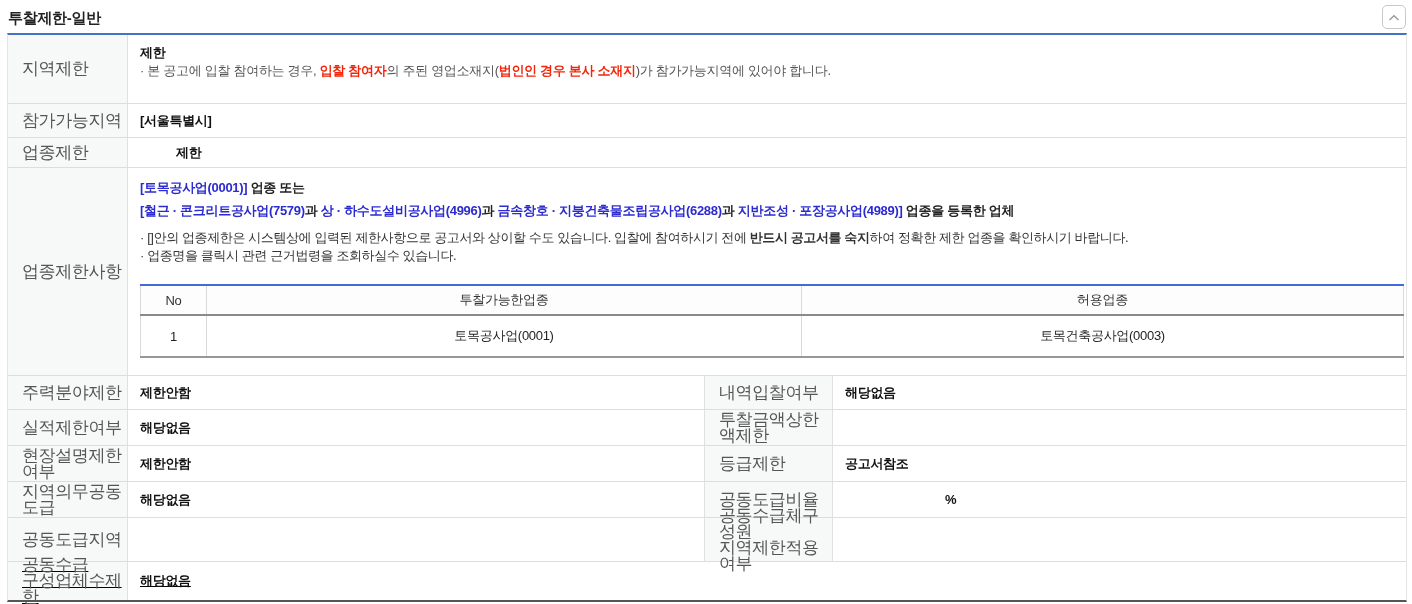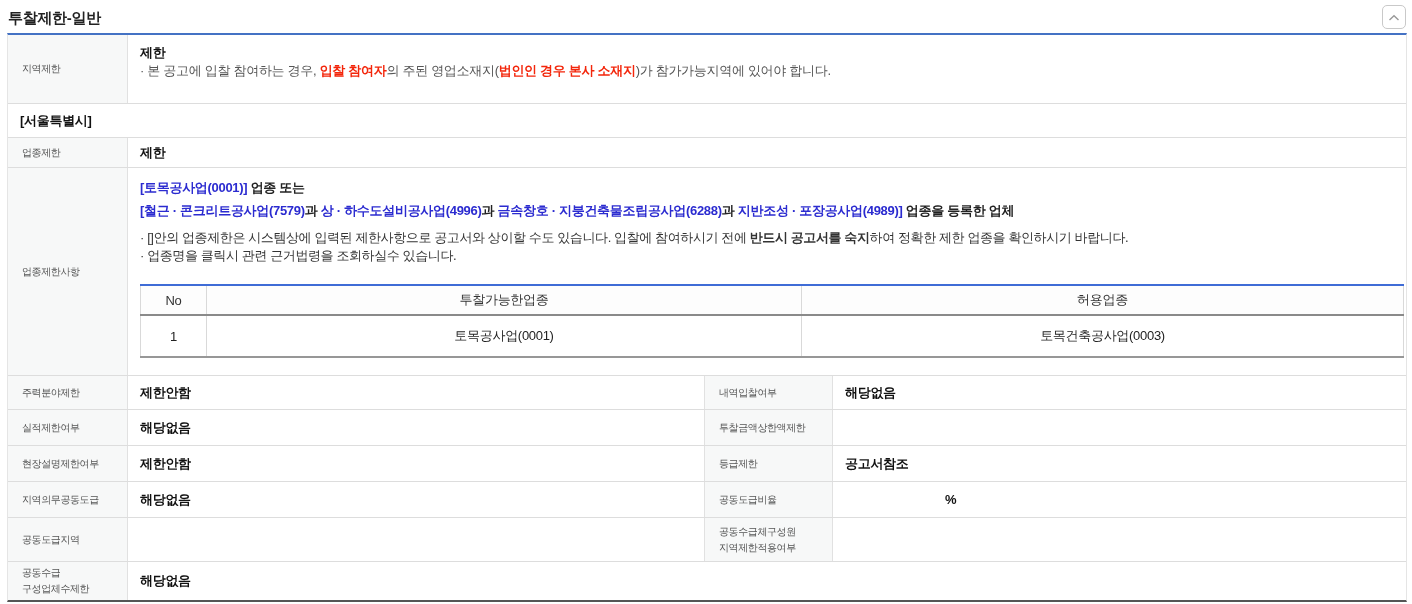--- a/index.html
+++ b/index.html
@@ -10,31 +10,31 @@
   
   .hdr { position:relative; height:43px;border-radius:13px; }
   .hdr-title { position:absolute; left:8px; top:9px; font-size:15px; font-weight:700; color:#222; letter-spacing:-0.3px; }
   .collapse-btn { position:absolute; right:6px; top:5px; width:24px; height:24px; background:#fff;
     border:1px solid #c9c9c9; border-radius:5px; display:flex; align-items:center; justify-content:center; cursor:pointer; }
 
   
   .tbl { position:absolute; left:7px; top:33px; width:1400px; border-top:2px solid #4472c4; border-bottom:2px solid #555;
     border-left:1px solid #e5e5e5; border-right:1px solid #e5e5e5; }
   .row { display:flex; border-bottom:1px solid #ddd; }
-  .row:last-child { border-bottom:none; }
+  .row:last-child { border-bottom:none;text-decoration:underline; }
   .lbl { flex:0 0 120px; background:#f7f8f8; border-right:1px solid #e1e1e1; display:flex; align-items:center;
-    padding-left:14px; font-size:10px; color:#555; letter-spacing:-0.4px; white-space:pre-line; line-height:16px; }
+    padding-left:14px; font-size:17px; color:#555; letter-spacing:-0.4px; white-space:pre-line; line-height:16px; }
   .val { flex:1; display:flex; align-items:center; padding-left:12px; font-size:13px; font-weight:700; color:#111; letter-spacing:-0.3px; }
   .val-l { flex:0 0 577px; border-right:1px solid #e1e1e1; }
   .lbl-r { flex:0 0 128px; }
   .val-r { flex:1; }
 
   .h-region { height:69px; }
   .h-sm1 { height:34px; }
-  .h-sm2 { height:30px; }
+  .h-sm2 { height:30px;gap:36px; }
   .h-p1 { height:36px; }
   .h-p2 { height:44px; }
   .h-last { height:38px; }
 
   
   .region-val { display:block; padding-top:9px; }
   .region-notice { margin-top:0; font-weight:400; color:#555; font-size:13px; }
   .red { color:#f3260b; font-weight:700; }
 
   
@@ -77,20 +77,21 @@
       <div class="lbl">지역제한</div>
       <div class="val region-val">
         <div>제한</div>
         <div class="region-notice">
           <span>· 본 공고에 입찰 참여하는 경우, </span><span class="red">입찰 참여자</span><span>의 주된 영업소재지(</span><span class="red">법인인 경우 본사 소재지</span><span>)가 참가가능지역에 있어야 합니다.</span>
         </div>
       </div>
     </div>
 
     <div class="row h-sm1">
+      <div class="lbl">참가가능지역</div>
       <div class="val">[서울특별시]</div>
     </div>
 
     <div class="row h-sm2">
       <div class="lbl">업종제한</div>
       <div class="val">제한</div>
     </div>
 
     <div class="row">
       <div class="lbl">업종제한사항</div>

